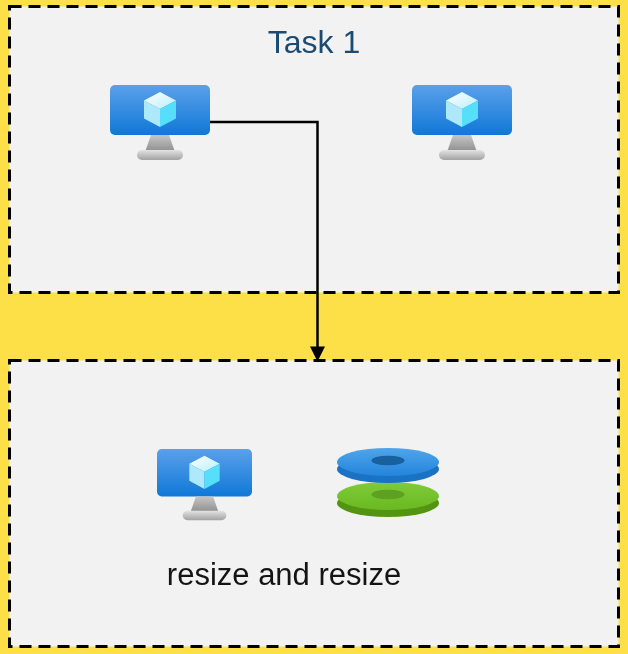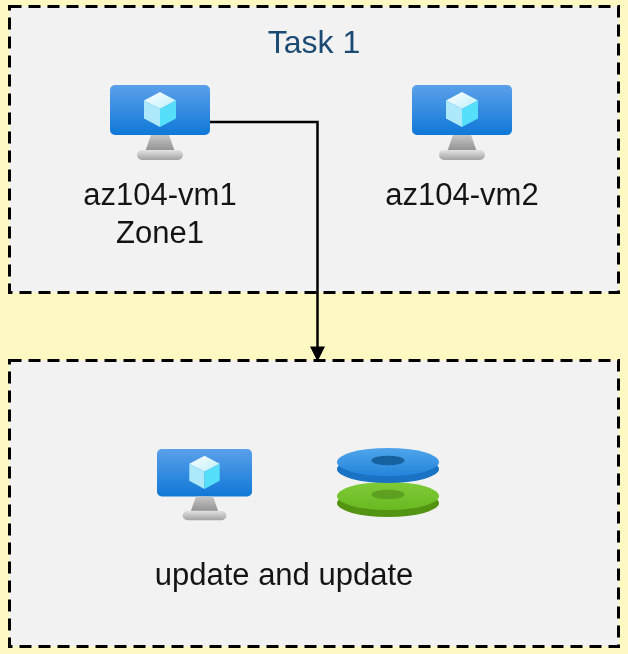--- a/index.html
+++ b/index.html
@@ -1,19 +1,19 @@
 <!DOCTYPE html>
 <html><head>
 <meta charset="utf-8">
 <style>
   html,body{margin:0;padding:0;background:#ffffff;}
   #canvas{
     position:relative;
     width:628px;height:654px;
-    background:#fef9c3;
+    background:#fde047;
     font-family:"Liberation Sans", sans-serif;
     overflow:hidden;
   }
   #canvas svg{position:absolute;left:0;top:0;}
   .abs{position:absolute;}
   .title{
     font-size:32px;
     color:#1b4a72;
     text-align:center;
     white-space:nowrap;
@@ -85,25 +85,20 @@
       <ellipse cx="53" cy="53" rx="51" ry="14" fill="url(#gGreenDisk)"></ellipse>
       <ellipse cx="53" cy="51.5" rx="16.5" ry="4.8" fill="#5da022"></ellipse>
       <ellipse cx="53" cy="26" rx="51" ry="14" fill="#1a72c4"></ellipse>
       <ellipse cx="53" cy="19" rx="51" ry="14" fill="url(#gBlueDisk)"></ellipse>
       <ellipse cx="53" cy="17.5" rx="16.5" ry="4.8" fill="#17619e"></ellipse>
     </g>
   </svg>
 
   <div class="abs title" style="left:8px;top:24px;width:612px;">Task 1</div>
 
-  <div class="abs" style="left:35px;top:176px;width:250px;">
-    <div class="label">az104-vm1</div>
-    <div class="label">Zone1</div>
-  </div>
 
   <div class="abs" style="left:337px;top:176px;width:250px;">
-    <div class="label">az104-vm2</div>
   </div>
 
 
-  <div class="abs label" style="left:134px;top:556px;width:300px;">update and update</div>
+  <div class="abs label" style="left:134px;top:556px;width:300px;">resize and resize</div>
 
 </div>
 
 </body></html>

